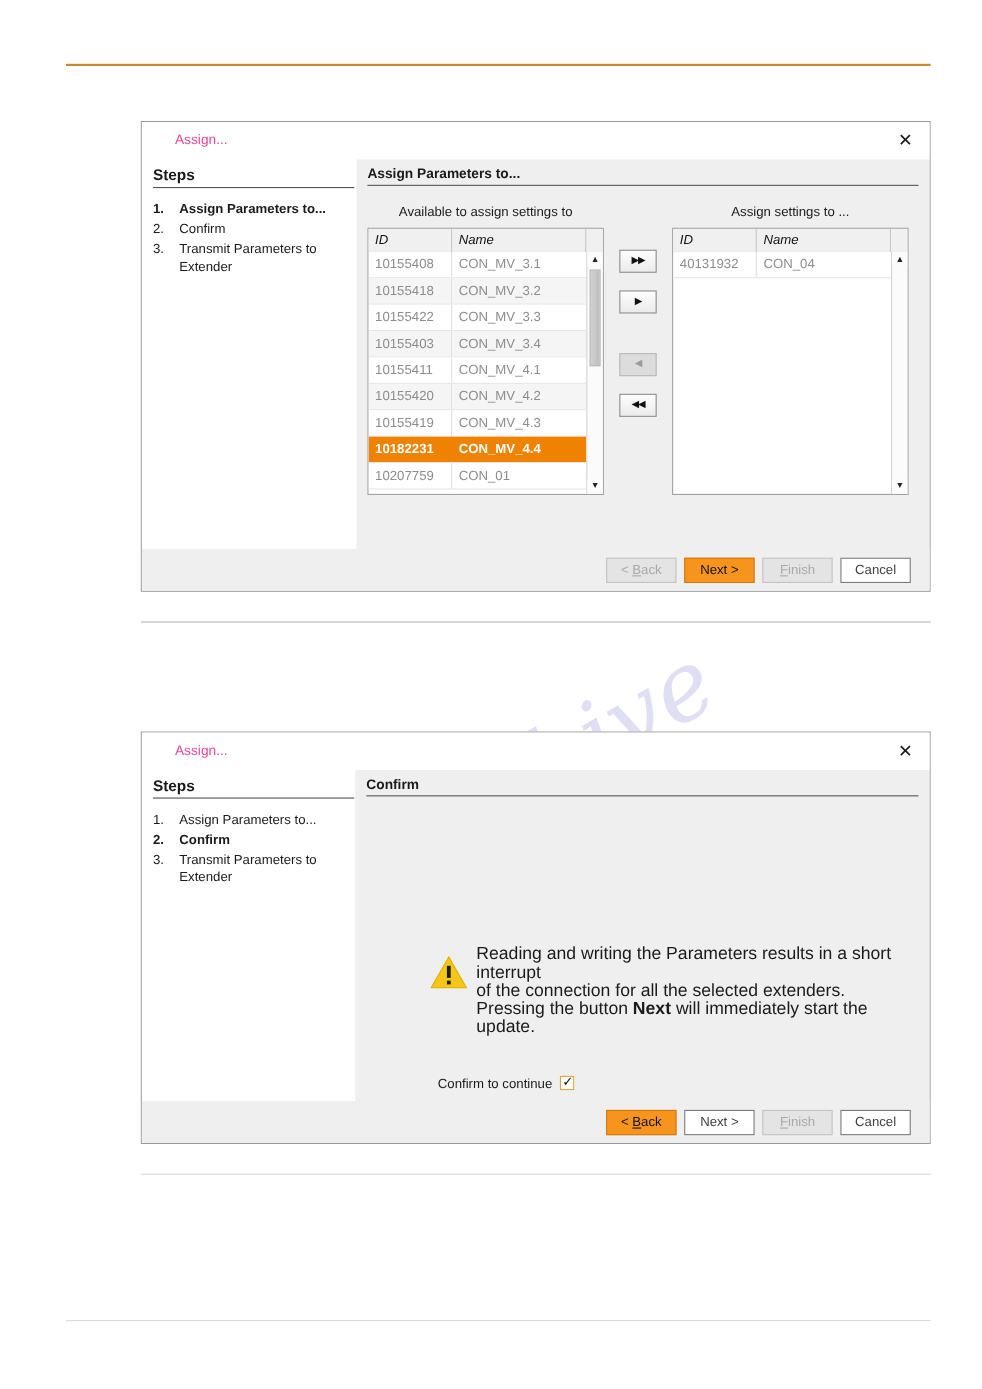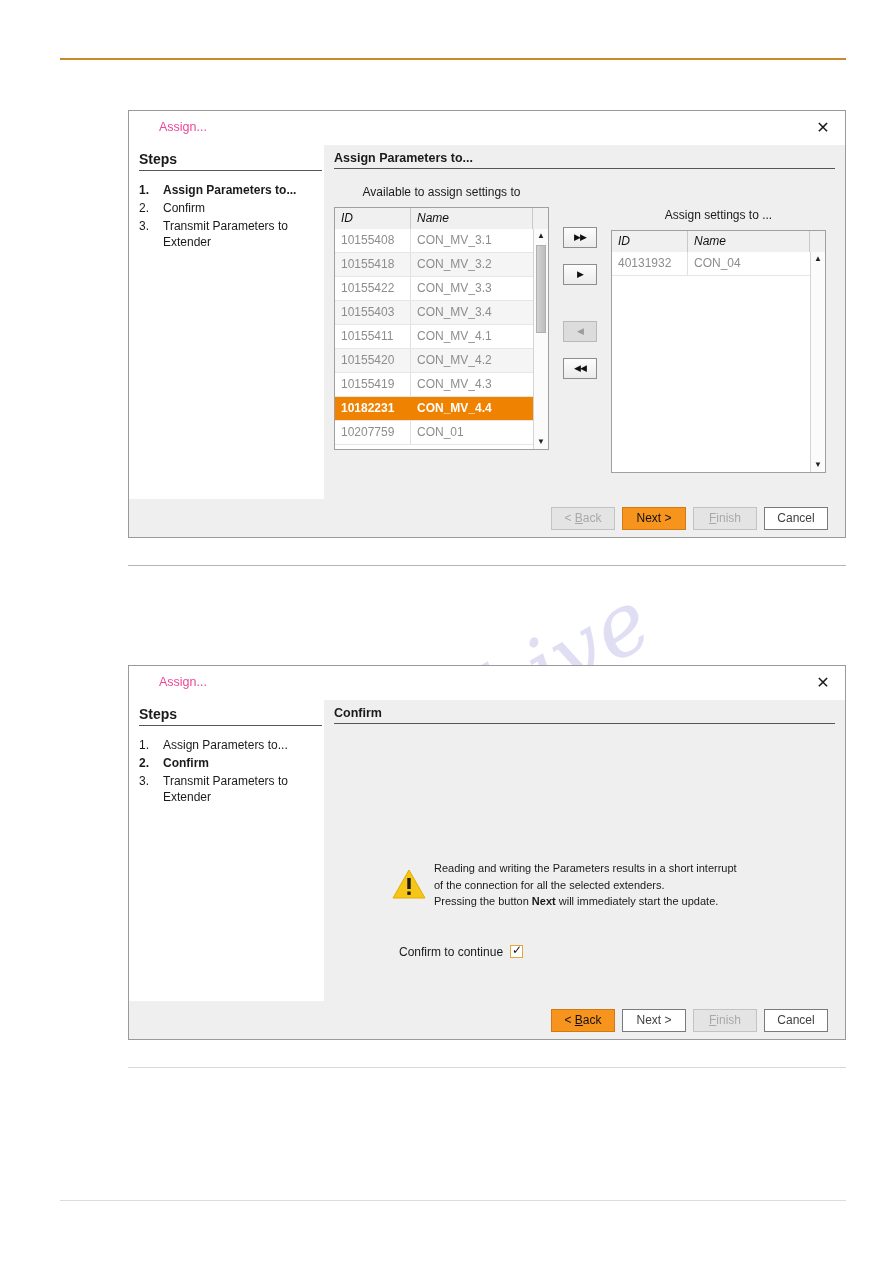--- a/index.html
+++ b/index.html
@@ -155,21 +155,21 @@
     border-bottom: 1px solid #555;
     margin-bottom: 16px;
   }
 
   
   .transfer {
     display: flex;
     align-items: flex-start;
   }
   .list-block { width: 215px; }
-  .list-block.right { width: 215px; margin-top: 23px; }
+  .list-block.right { width: 215px; }
   .list-caption {
     text-align: center;
     font-size: 12px;
     color: #1a1a1a;
     margin-bottom: 8px;
   }
   .grid-wrap {
     position: relative;
     border: 1px solid #a0a0a0;
     background: #ffffff;
@@ -339,21 +339,21 @@
   .warn-icon {
     flex: 0 0 34px;
     width: 34px;
     height: 30px;
     margin-top: 9px;
     margin-right: 8px;
     position: relative;
   }
   .warn-icon svg { display: block; }
   .warn-text {
-    font-size: 11px;
+    font-size: 16px;
     line-height: 16.5px;
     color: #1a1a1a;
   }
   .warn-text b { font-weight: bold; }
   .confirm-row {
     display: flex;
     align-items: center;
     margin-top: 35px;
     margin-left: 7px;
     font-size: 12px;

